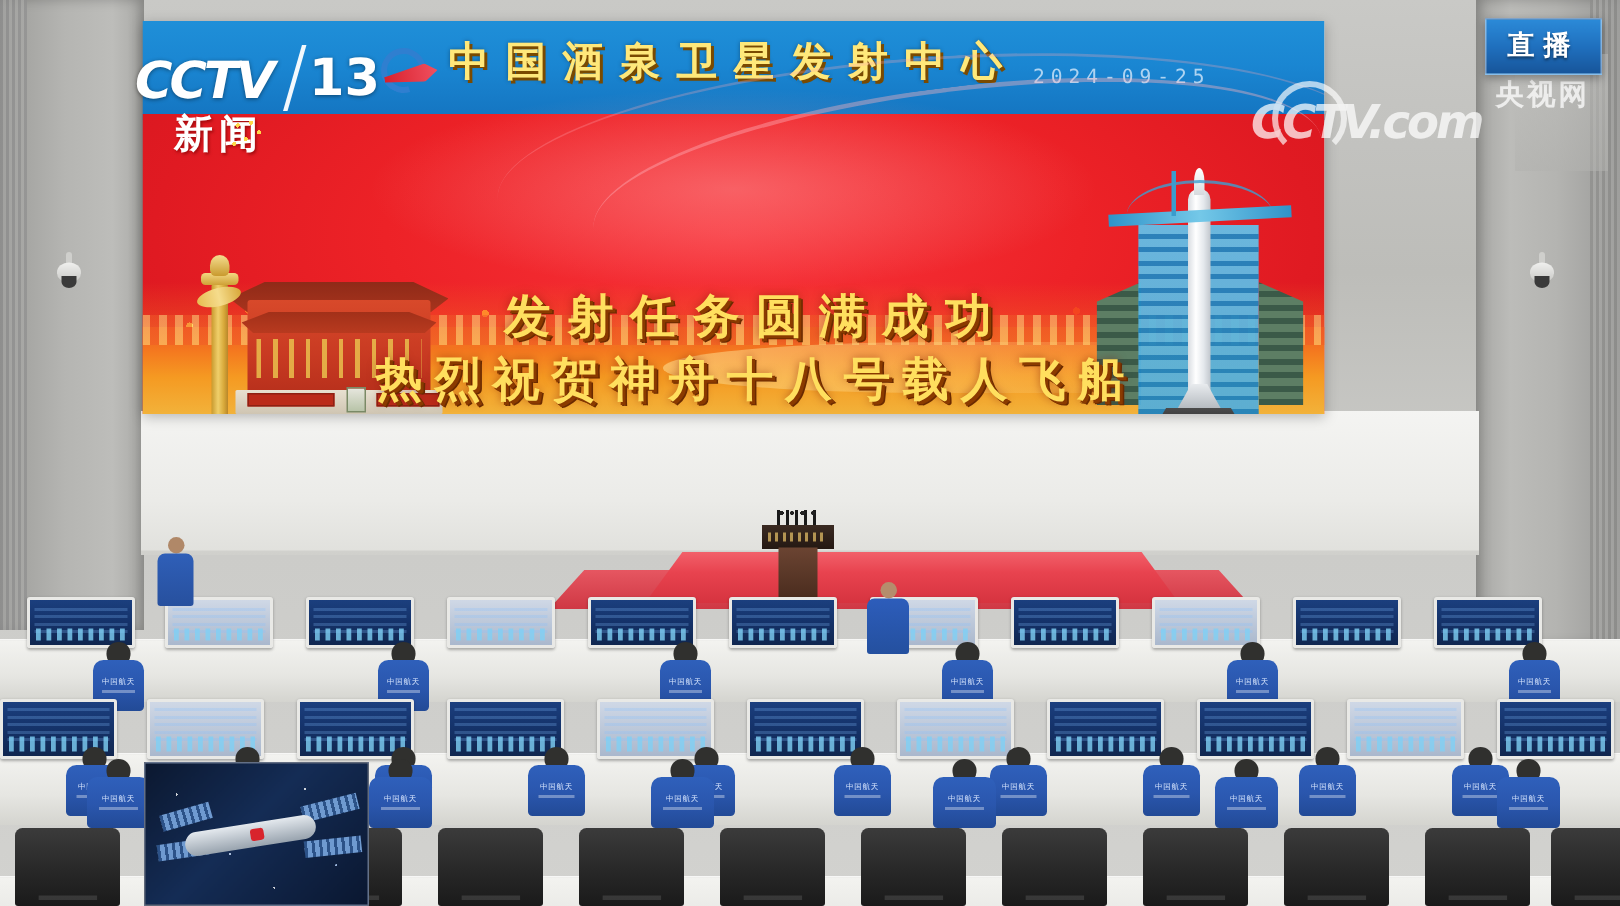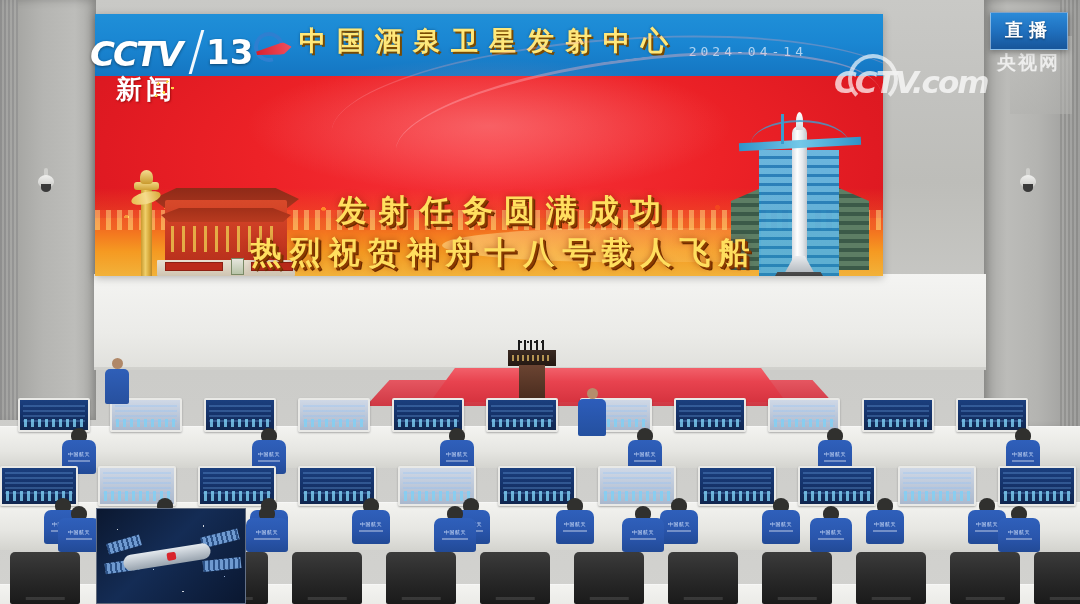--- a/index.html
+++ b/index.html
@@ -615,21 +615,21 @@
       <div class="dome"></div>
       <div class="lens"></div>
   </div>
 
   <div class="wall-lower"></div>
 
   <div class="banner">
 
     <div class="banner-top">
       <div class="venue">中国酒泉卫星发射中心</div>
-      <div class="date">2024-04-14</div>
+      <div class="date">2024-09-25</div>
     </div>
 
     <div class="banner-body">
       <div class="glow"></div>
       <div class="swoosh"></div>
       <div class="swoosh2"></div>
 
       <div class="flowers"></div>
       <div class="banner-land">
         <div class="road"></div>

